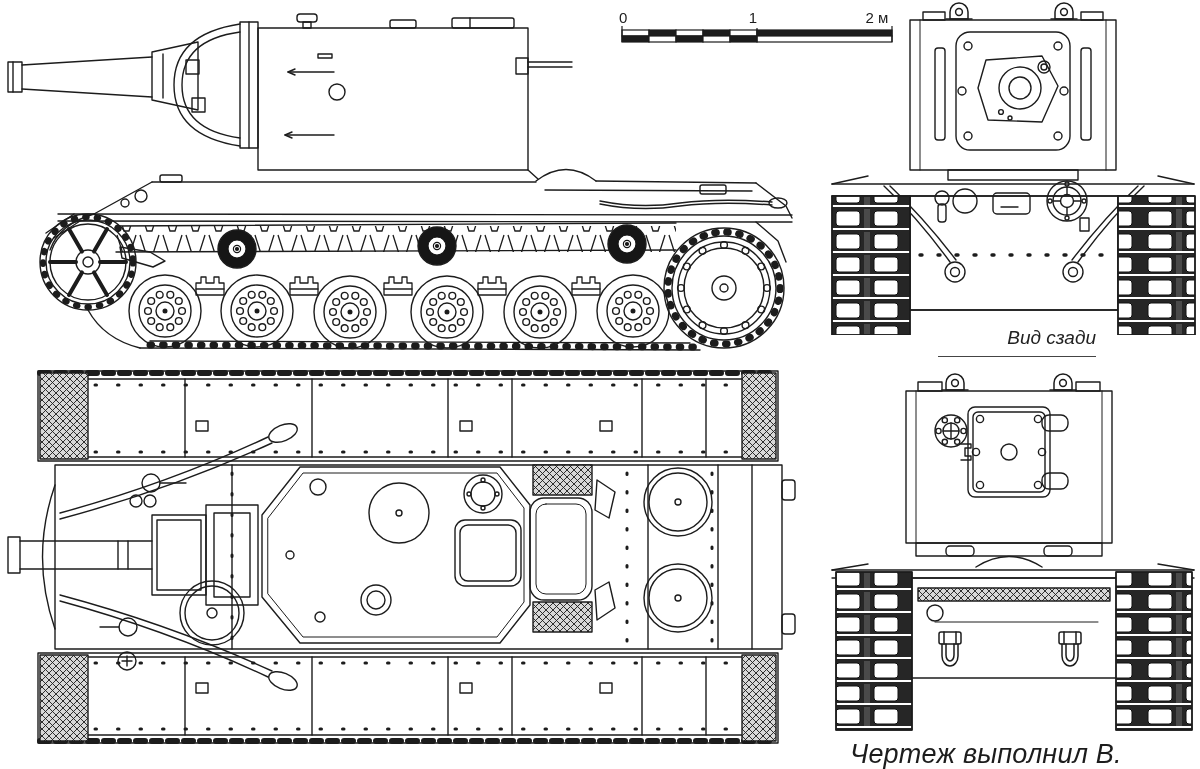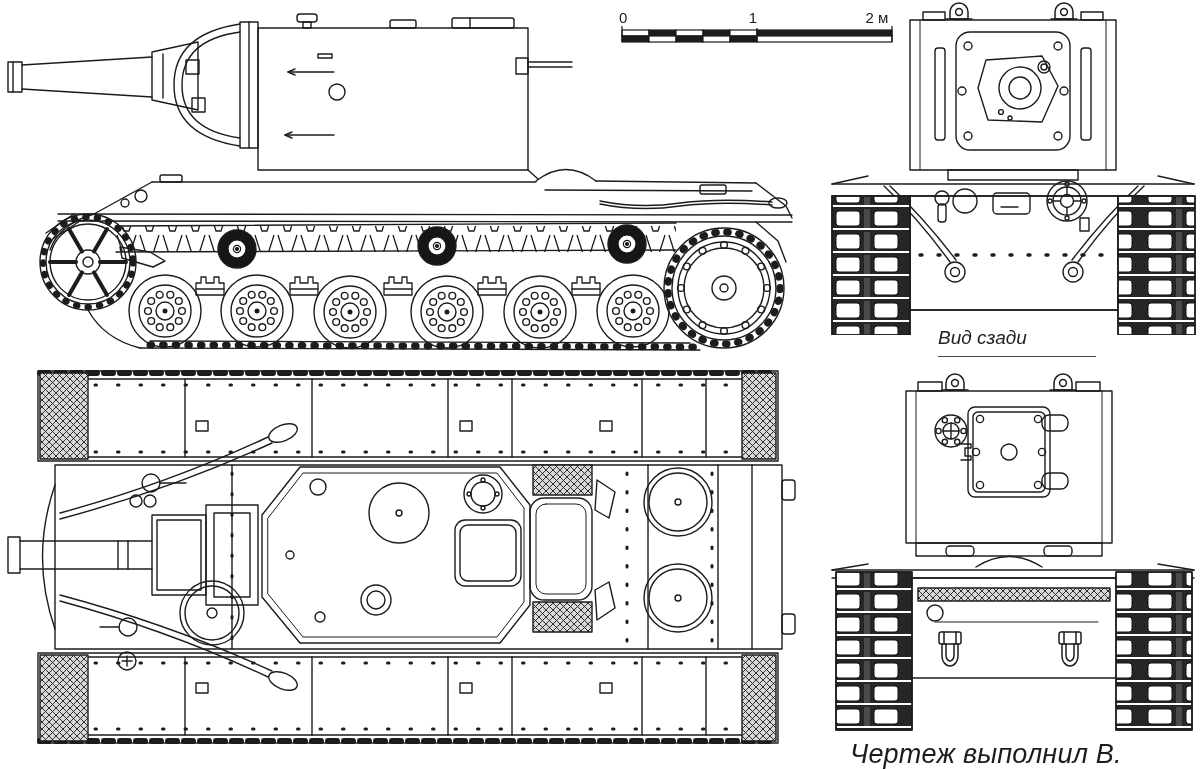--- a/index.html
+++ b/index.html
@@ -1,21 +1,21 @@
 <!DOCTYPE html>
 <html><head>
 <meta charset="utf-8">
 <style>
   html,body{margin:0;padding:0;background:#ffffff;}
   #canvas{position:relative;width:1200px;height:769px;background:#ffffff;overflow:hidden;
           font-family:"Liberation Sans",sans-serif;color:#1c1c1c;}
   .abs{position:absolute;}
   .caption{font-style:italic;font-size:19px;color:#222;}
   .credit{font-style:italic;font-size:27px;color:#1c1c1c;letter-spacing:.2px;}
-  #rear-caption{left:938px;top:327px;width:158px;text-align:left;
+  #rear-caption{left:938px;top:327px;width:158px;text-align:right;
                 border-bottom:1.6px solid #444;padding-bottom:7px;}
   #credit-line{left:850px;top:739px;width:350px;}
   svg{display:block;}
 </style>
 </head>
 <body>
 
 <div id="canvas">
 
   <svg class="abs" style="width:0;height:0" aria-hidden="true">

